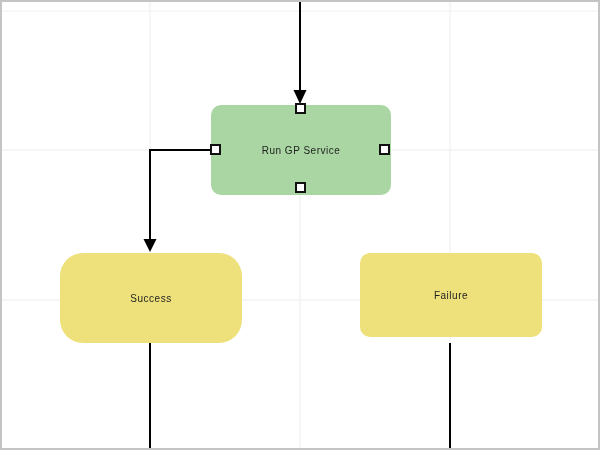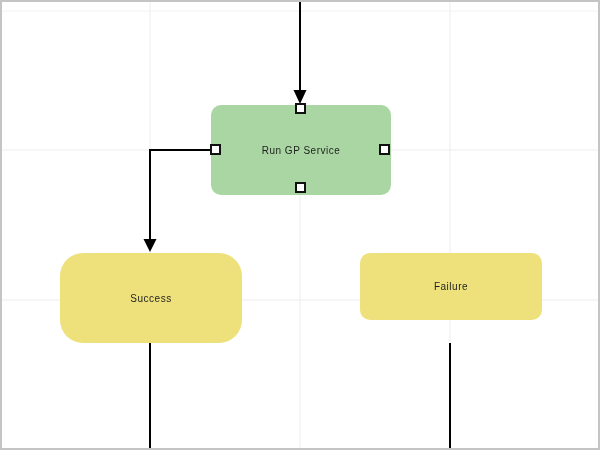--- a/index.html
+++ b/index.html
@@ -80,18 +80,18 @@
 
   <div class="port" style="left:295px; top:103px;"></div>
   <div class="port" style="left:210px; top:144px;"></div>
   <div class="port" style="left:379px; top:144px;"></div>
   <div class="port" style="left:295px; top:182px;"></div>
 
   <div class="node node-yellow" style="left:60px; top:253px; width:182px; height:90px;border-radius:23px;">
     <span class="node-label">Success</span>
   </div>
 
-  <div class="node node-yellow" style="left:360px; top:253px; width:182px; height:67px;">
+  <div class="node node-yellow" style="left:360px; top:253px; width:182px; height:84px;">
     <span class="node-label">Failure</span>
   </div>
 
   <div class="canvas-border"></div>
 </div>
 
 </body></html>

